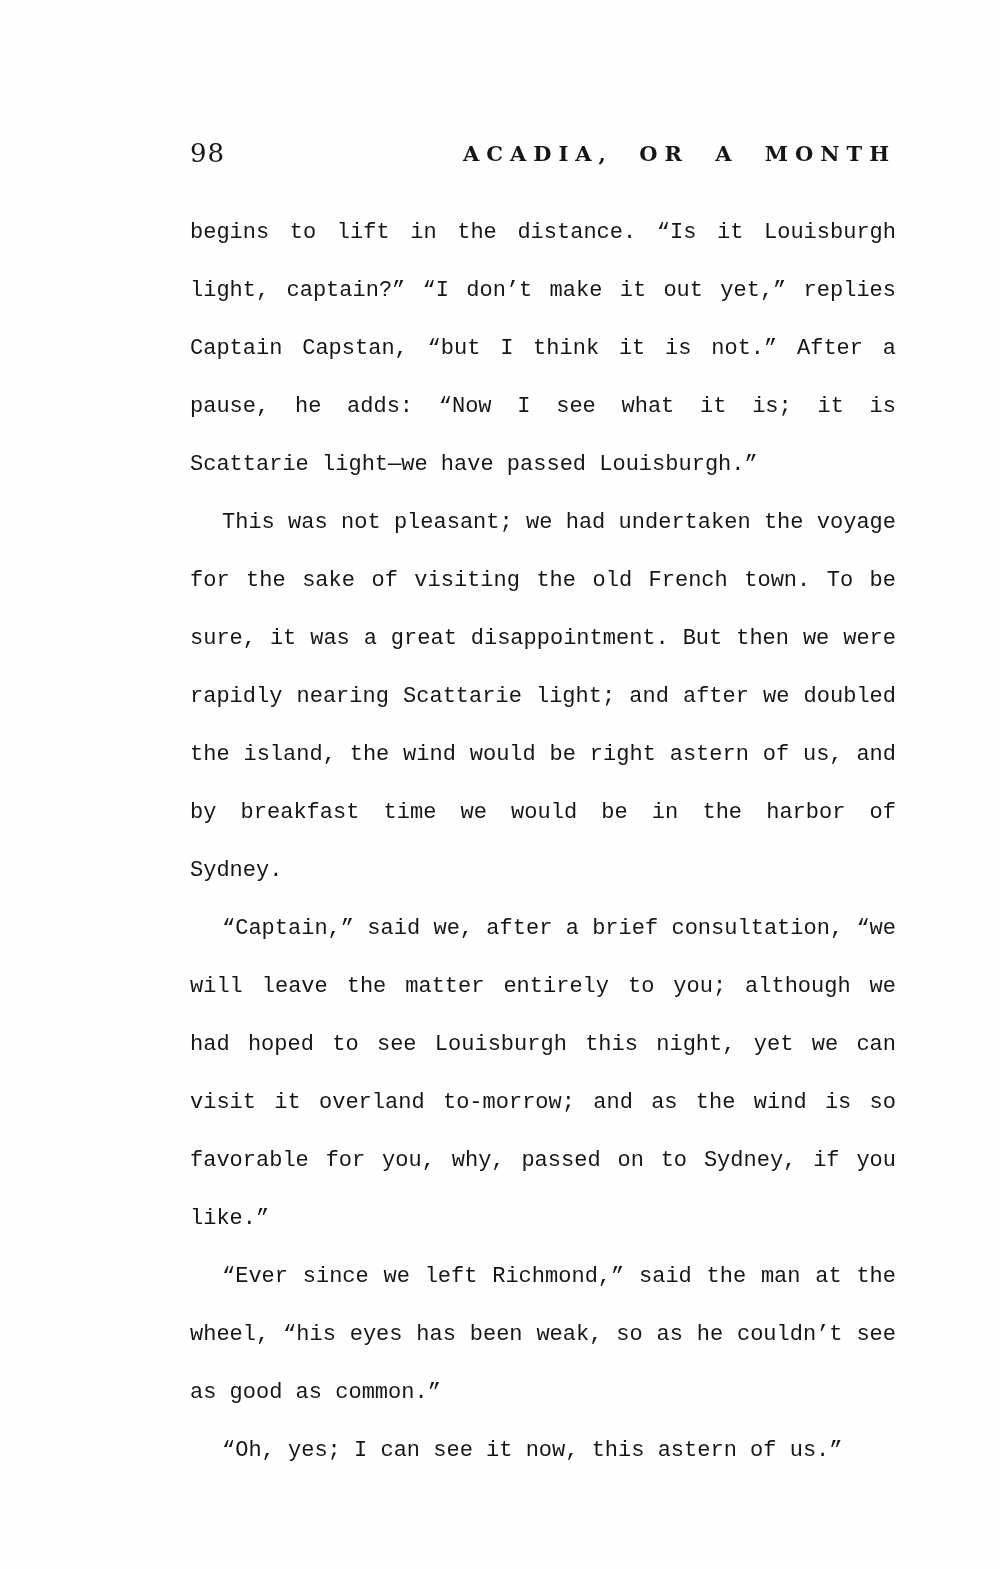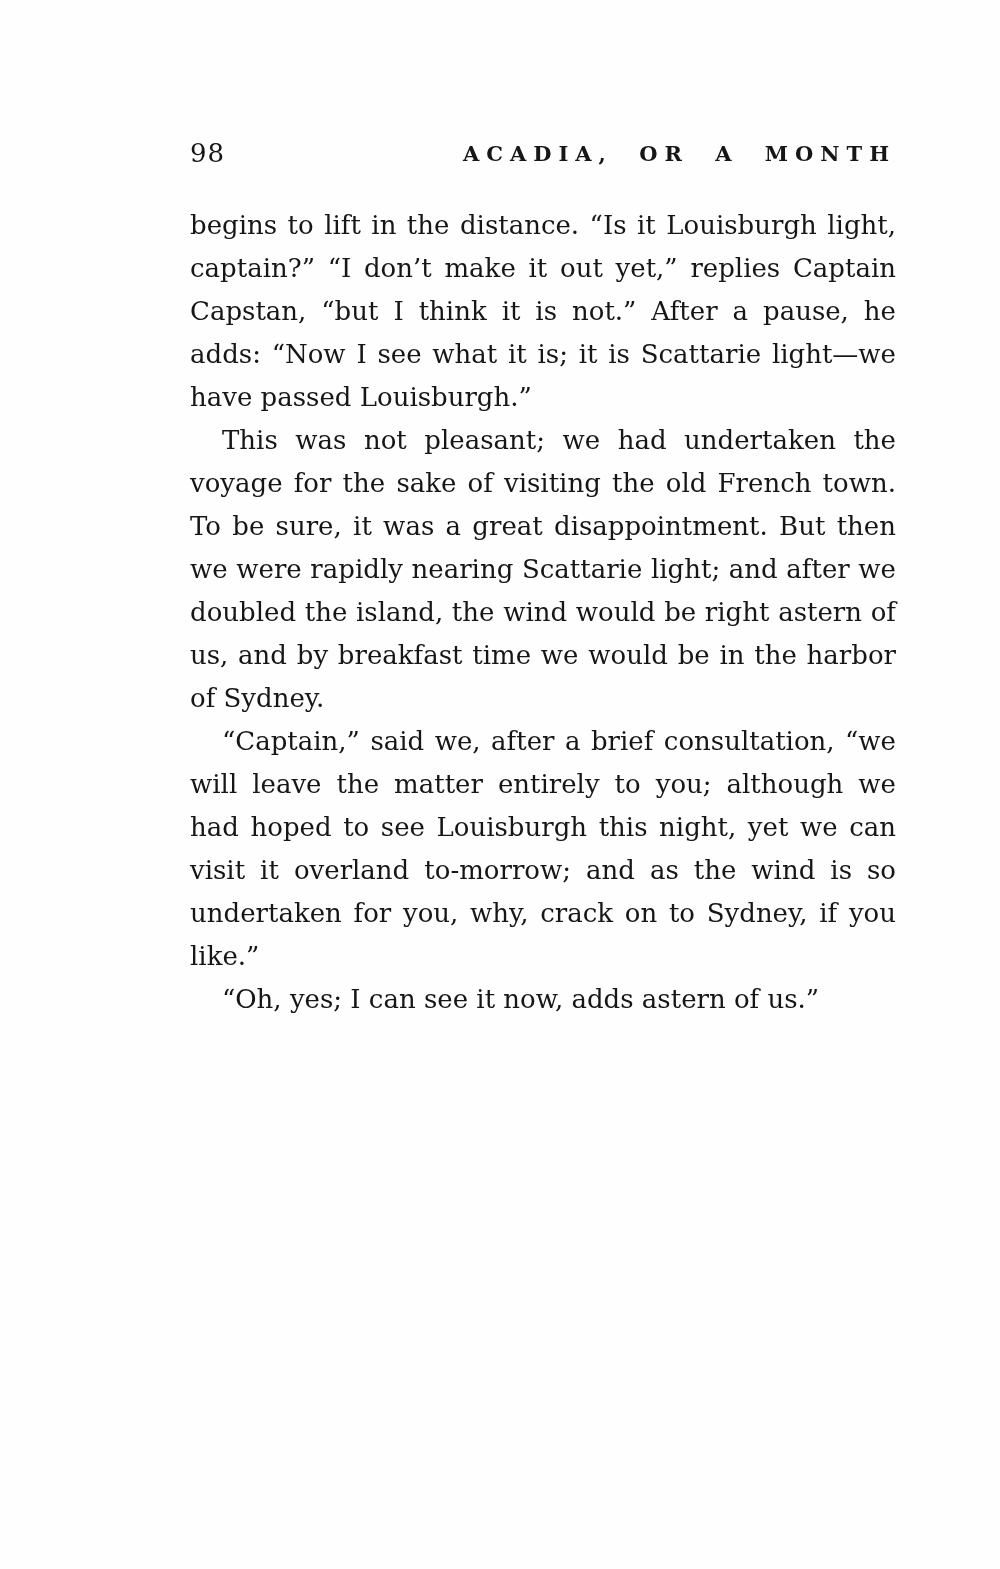--- a/index.html
+++ b/index.html
@@ -40,22 +40,23 @@
     top: 3px;
     text-align: right;
     font-size: 21px;
     font-weight: 700;
     letter-spacing: 7px;
     word-spacing: 12px;
     white-space: nowrap;
   }
   .body-text {
     margin-top: 26px;
-    font-size: 26px;
-    line-height: 43px;
+    font-size: 22px;
+    line-height: 58px;
+    font-family: Liberation Mono, monospace;
   }
   .para {
     margin: 0;
     text-align: justify;
   }
   .para.indent {
     text-indent: 32px;
   }
 </style>
 </head>
@@ -63,17 +64,18 @@
 
 <div class="page">
   <div class="text-block">
     <div class="header">
       <span class="pagenum">98</span>
       <span class="running-head">ACADIA, OR A MONTH</span>
     </div>
     <div class="body-text">
       <p class="para">begins to lift in the distance. “Is it Louisburgh light, captain?” “I don’t make it out yet,” replies Captain Capstan, “but I think it is not.” After a pause, he adds: “Now I see what it is; it is Scattarie light—we have passed Louisburgh.”</p>
       <p class="para indent">This was not pleasant; we had undertaken the voyage for the sake of visiting the old French town. To be sure, it was a great disappointment. But then we were rapidly nearing Scattarie light; and after we doubled the island, the wind would be right astern of us, and by breakfast time we would be in the harbor of Sydney.</p>
-      <p class="para indent">“Captain,” said we, after a brief consultation, “we will leave the matter entirely to you; although we had hoped to see Louisburgh this night, yet we can visit it overland to-morrow; and as the wind is so undertaken for you, why, crack on to Sydney, if you like.”</p>
-      <p class="para indent">“Oh, yes; I can see it now, adds astern of us.”</p>
+      <p class="para indent">“Captain,” said we, after a brief consultation, “we will leave the matter entirely to you; although we had hoped to see Louisburgh this night, yet we can visit it overland to-morrow; and as the wind is so favorable for you, why, passed on to Sydney, if you like.”</p>
+      <p class="para indent">“Ever since we left Richmond,” said the man at the wheel, “his eyes has been weak, so as he couldn’t see as good as common.”</p>
+      <p class="para indent">“Oh, yes; I can see it now, this astern of us.”</p>
     </div>
   </div>
 </div>
 
 </body></html>

